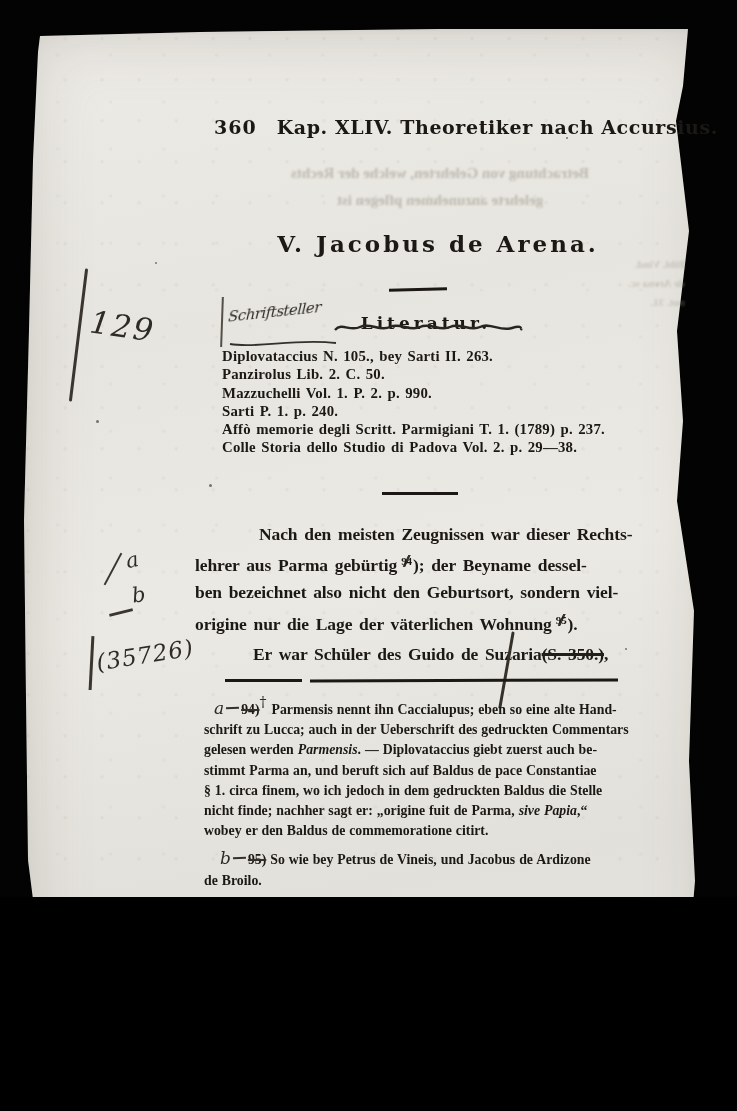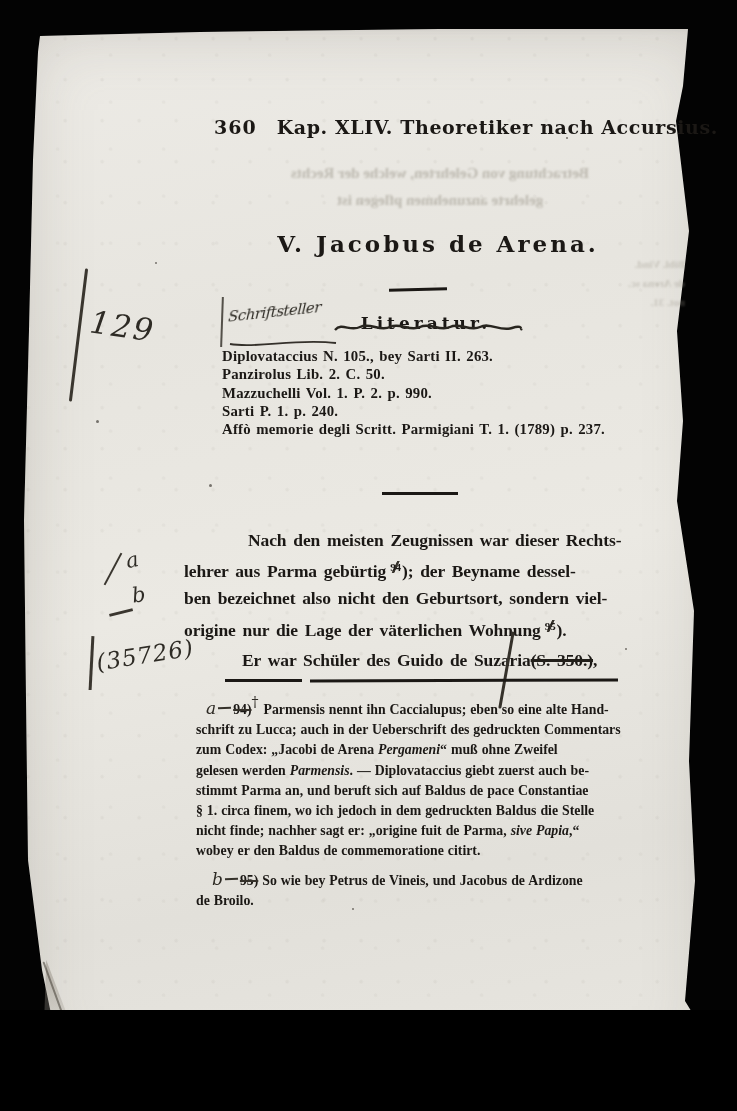--- a/index.html
+++ b/index.html
@@ -1,17 +1,17 @@
 <!DOCTYPE html>
 <html><head>
 <meta charset="utf-8">
 <style>
   html,body { margin:0; padding:0; background:#000; }
   .scan {
-    position:relative; width:737px; height:1010px; overflow:hidden;
+    position:relative; width:737px; height:897px; overflow:hidden;
     background:#030303;
     font-family:"Liberation Serif", serif;
   }
   
   .page {
     position:absolute; left:20px; top:26px; width:696px; height:1058px;
     background:
       radial-gradient(circle at 22% 31%, rgba(125,118,106,.07) 0 1px, transparent 2.5px),
       radial-gradient(circle at 71% 62%, rgba(125,118,106,.06) 0 1px, transparent 2.5px),
       linear-gradient(170deg,#edebe6 0%, #e7e5df 28%, #ebe9e3 52%, #e2e0da 78%, #e8e6e0 100%);
@@ -50,36 +50,36 @@
   }
   .title-rule { position:absolute; left:389px; top:288px; width:58px; height:3px; background:#1b1815; transform:rotate(-1.5deg); }
   .lit-heading {
     position:absolute; left:338px; top:313px; width:176px; text-align:center;
     font-family:"DejaVu Serif", serif; font-size:17px; letter-spacing:4px; white-space:nowrap;
   }
   .lit-list { position:absolute; left:222px; top:347px; width:430px; font-size:14.8px; line-height:18.3px; }
   .lit-item { white-space:nowrap; letter-spacing:0.2px; word-spacing:1.5px; }
   .mid-rule { position:absolute; left:382px; top:492px; width:76px; height:3px; background:#1b1815; }
   .body-par {
-    position:absolute; left:184px; top:521px; width:452px;
-    font-size:17.5px; line-height:27.2px; word-spacing:2.5px; letter-spacing:-0.1px;margin-top:6px;
+    position:absolute; left:195px; top:521px; width:452px;
+    font-size:17.5px; line-height:27.2px; word-spacing:2.5px; letter-spacing:-0.1px;
   }
   .bl { white-space:nowrap; }
   .indent1 { text-indent:64px; }
   .indent2 { text-indent:58px; margin-top:3px; }
   sup.fnref {
     font-size:11px; vertical-align:6px; margin-left:3px; padding:0 1px;
     background:linear-gradient(115deg, transparent 42%, #39352e 46%, #39352e 56%, transparent 60%);
   }
   .struck-ref { text-decoration:line-through; text-decoration-thickness:2.5px; text-decoration-color:#221f1a; }
   .fn-rule { position:absolute; height:2.5px; background:#1b1815; top:679px; }
   .fn-rule1 { left:225px; width:77px; }
   .fn-rule2 { left:310px; width:308px; transform:rotate(-0.2deg); }
   .fn-block {
-    position:absolute; left:196px; top:698px; width:455px;
+    position:absolute; left:204px; top:698px; width:455px;
     font-size:13.8px; line-height:20.2px; word-spacing:0.5px;
   }
   .fn-line { white-space:nowrap; }
   .fn-first { text-indent:10px; }
   .fn95-first { margin-top:7px; text-indent:16px; }
   .it { font-style:italic; }
   .struck-marker { text-decoration:line-through; text-decoration-thickness:2px; text-decoration-color:#35312a; }
   
   .hand { color:#2e2b25; font-style:italic; font-weight:normal; font-family:"DejaVu Serif", serif; }
   .hand-schrift {
@@ -143,20 +143,21 @@
   <svg class="wave-strike" width="192" height="16">
     <path d="M3,12 C10,4 18,14 28,9 S48,14 58,9 S78,14 88,9 S108,14 118,9 S138,14 148,9 S168,14 180,10 S188,13 190,11" stroke="#28251f" stroke-width="2.4" fill="none"></path>
   </svg>
 
   <div class="lit-list print">
     <div class="lit-item">Diplovataccius N. 105., bey Sarti II. 263.</div>
     <div class="lit-item">Panzirolus Lib. 2. C. 50.</div>
     <div class="lit-item">Mazzuchelli Vol. 1. P. 2. p. 990.</div>
     <div class="lit-item">Sarti P. 1. p. 240.</div>
     <div class="lit-item">Affò memorie degli Scritt. Parmigiani T. 1. (1789) p. 237.</div>
+    <div class="lit-item">Colle Storia dello Studio di Padova Vol. 2. p. 29—38.</div>
   </div>
 
   <div class="mid-rule"></div>
 
   <div class="body-par print">
     <div class="bl indent1">Nach den meisten Zeugnissen war dieser Rechts-</div>
     <div class="bl">
       <span>lehrer aus Parma gebürtig</span><sup class="fnref">94</sup><span>); der Beyname dessel-</span>
     </div>
     <div class="bl">ben bezeichnet also nicht den Geburtsort, sondern viel-</div>
@@ -170,23 +171,20 @@
   <div class="hand-slash-long"></div>
 
   <div class="fn-rule fn-rule1"></div>
   <div class="fn-rule fn-rule2"></div>
 
   <div class="fn-block print">
     <div class="fn-line fn-first">
       <span class="hand hand-letter">a</span><span class="pen-dash"></span><span class="struck-marker">94)</span><span class="hand hand-dagger">†</span><span>Parmensis nennt ihn Caccialupus; eben so eine alte Hand-</span>
     </div>
     <div class="fn-line">schrift zu Lucca; auch in der Ueberschrift des gedruckten Commentars</div>
-    <div class="fn-line">
-      <span>zum Codex: „Jacobi de Arena </span><span class="it">Pergameni</span><span>“ muß ohne Zweifel</span>
-    </div>
     <div class="fn-line">
       <span>gelesen werden </span><span class="it">Parmensis</span><span>. — Diplovataccius giebt zuerst auch be-</span>
     </div>
     <div class="fn-line">stimmt Parma an, und beruft sich auf Baldus de pace Constantiae</div>
     <div class="fn-line">§ 1. circa finem, wo ich jedoch in dem gedruckten Baldus die Stelle</div>
     <div class="fn-line">
       <span>nicht finde; nachher sagt er: „origine fuit de Parma, </span><span class="it">sive Papia</span><span>,“</span>
     </div>
     <div class="fn-line">wobey er den Baldus de commemoratione citirt.</div>
     <div class="fn-line fn95-first">

